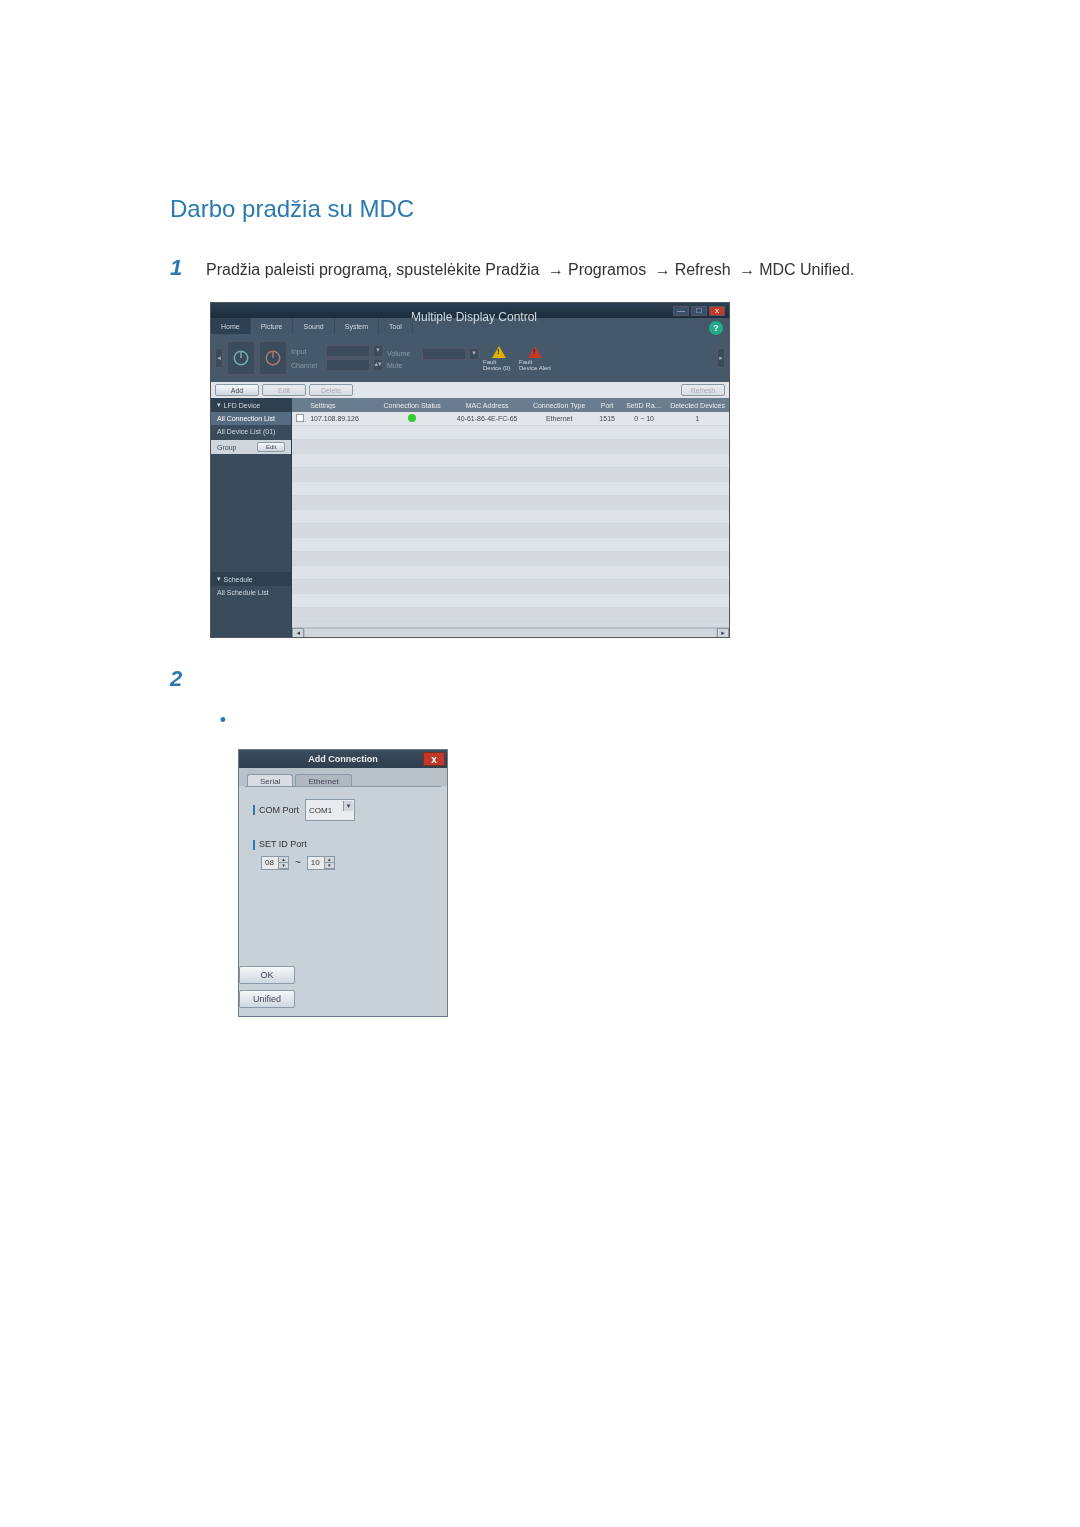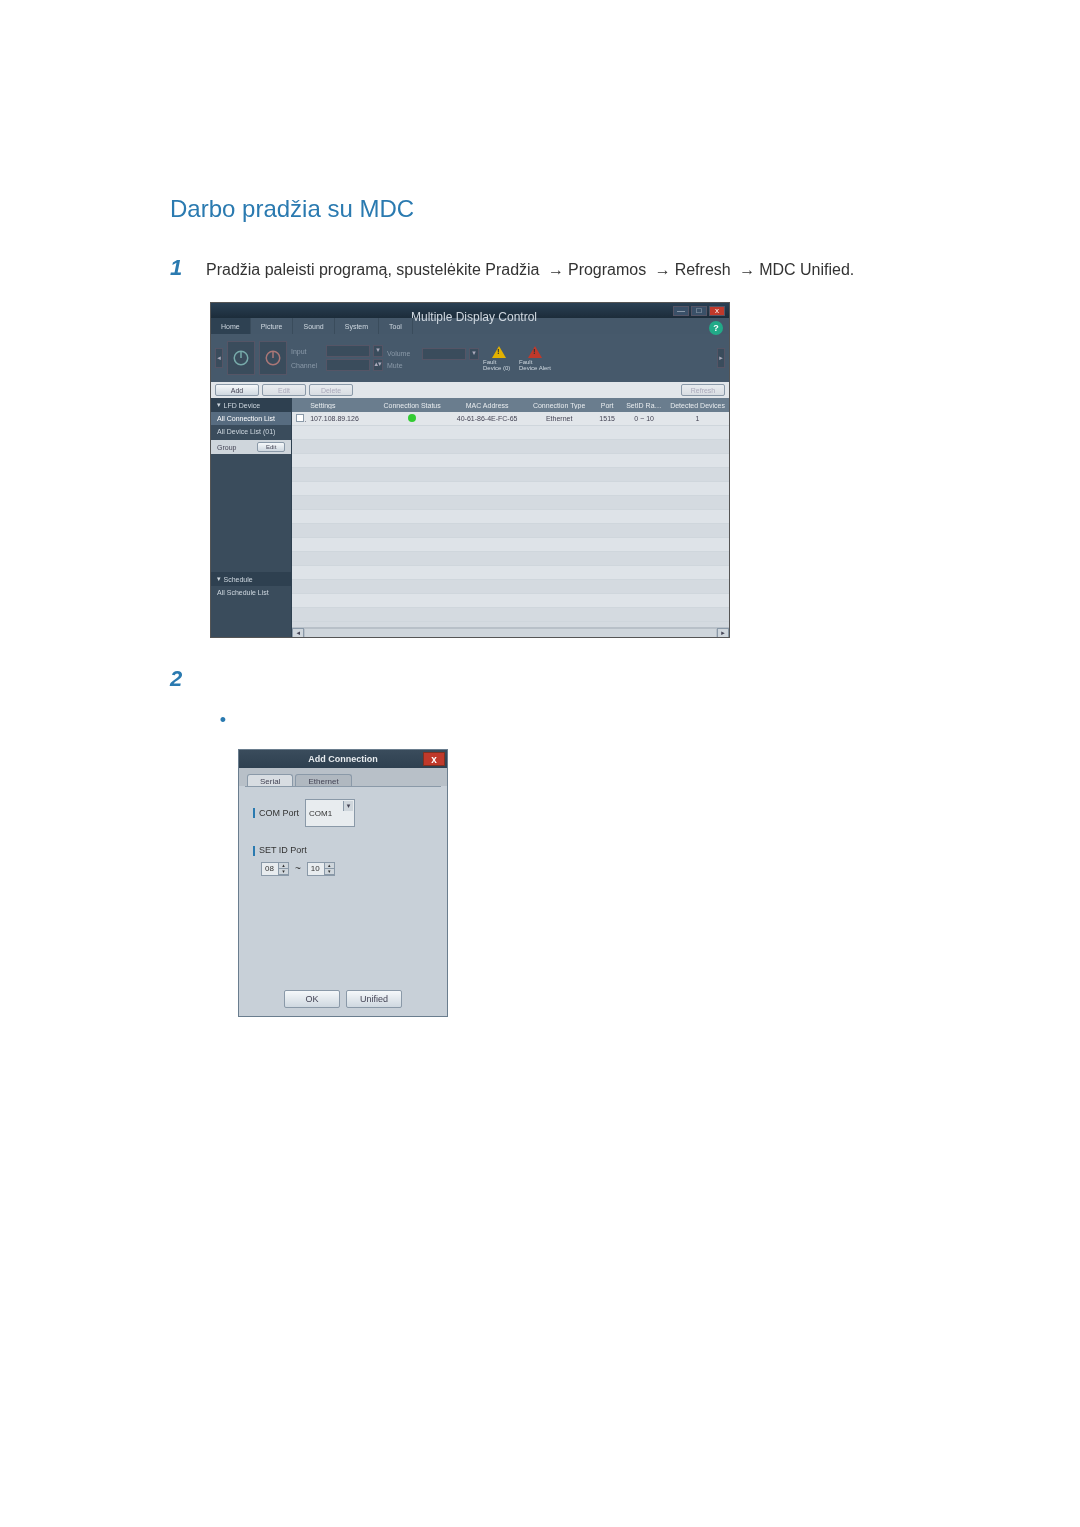--- a/index.html
+++ b/index.html
@@ -76,27 +76,27 @@
   .shot2 { width: 210px; height: 268px; margin: 14px 0 0 68px; border:1px solid #6a7d8e; background:#c8d0d8; font-size:9px; color:#333; position:relative; }
   .shot2 .title2{background:linear-gradient(#3a4c5c,#2e4050);height:18px;display:flex;align-items:center;justify-content:center;color:#e8ecef;font-weight:bold;position:relative;}
   .shot2 .closebtn{position:absolute;right:2px;top:2px;width:22px;height:14px;background:#c0392b;color:#fff;display:flex;align-items:center;justify-content:center;font-size:10px;font-weight:bold;border:1px solid #803020;}
   .shot2 .tabs{display:flex;height:18px;background:#b8c0c8;padding-top:6px;padding-left:8px;}
   .shot2 .tab2{padding:2px 12px;border:1px solid #8a99a8;border-bottom:none;background:#b0b8c0;color:#445;margin-right:2px;border-radius:3px 3px 0 0;font-size:8px;}
   .shot2 .tab2.active{background:#d8dde2;}
   .shot2 .panel{background:#c8d0d8;border-top:1px solid #8a99a8;margin:0 6px;padding:12px 8px;height:186px;}
   .shot2 .frow{display:flex;align-items:center;gap:6px;margin-bottom:10px;}
   .shot2 .flabel{font-size:9px;color:#333;}
   .shot2 .flabel::before{content:"";display:inline-block;width:2px;height:10px;background:#2a7ab0;margin-right:4px;vertical-align:middle;}
-  .shot2 .combo{width:50px;height:28px;background:#e8ecef;border:1px solid #8a99a8;display:flex;align-items:center;padding:0 3px;font-size:8px;position:relative;}
+  .shot2 .combo{width:50px;height:22px;background:#e8ecef;border:1px solid #8a99a8;display:flex;align-items:center;padding:0 3px;font-size:8px;position:relative;}
   .shot2 .combo .dd{position:absolute;right:1px;top:1px;width:10px;height:10px;background:#cfd6dc;border-left:1px solid #8a99a8;display:flex;align-items:center;justify-content:center;font-size:7px;color:#445;}
   .shot2 .spin{width:28px;height:14px;background:#e8ecef;border:1px solid #8a99a8;display:flex;align-items:center;padding:0 3px;font-size:8px;position:relative;}
   .shot2 .spin .arrs{position:absolute;right:0;top:0;width:10px;height:12px;display:flex;flex-direction:column;}
   .shot2 .spin .arrs div{flex:1;background:#cfd6dc;border-left:1px solid #8a99a8;border-bottom:1px solid #8a99a8;font-size:5px;line-height:5px;text-align:center;}
   .shot2 .tilde{font-size:10px;}
-  .shot2 .btnrow{position:absolute;bottom:8px;left:0;right:0;display:flex;justify-content:center;gap:6px;}
+  .shot2 .btnrow{position:absolute;bottom:8px;left:0;right:0;display:flex;justify-content:center;gap:6px;flex-direction:column;}
   .shot2 .btn2{width:56px;height:18px;background:linear-gradient(#f5f8fa,#cfd8e0);border:1px solid #8a99a8;border-radius:2px;display:flex;align-items:center;justify-content:center;font-size:9px;color:#445;}
 </style>
 </head>
 <body>
 
 <h2 class="title">Darbo pradžia su MDC</h2>
 
 <div class="step">
   <div class="step-num">1</div>
   <div class="step-text">

